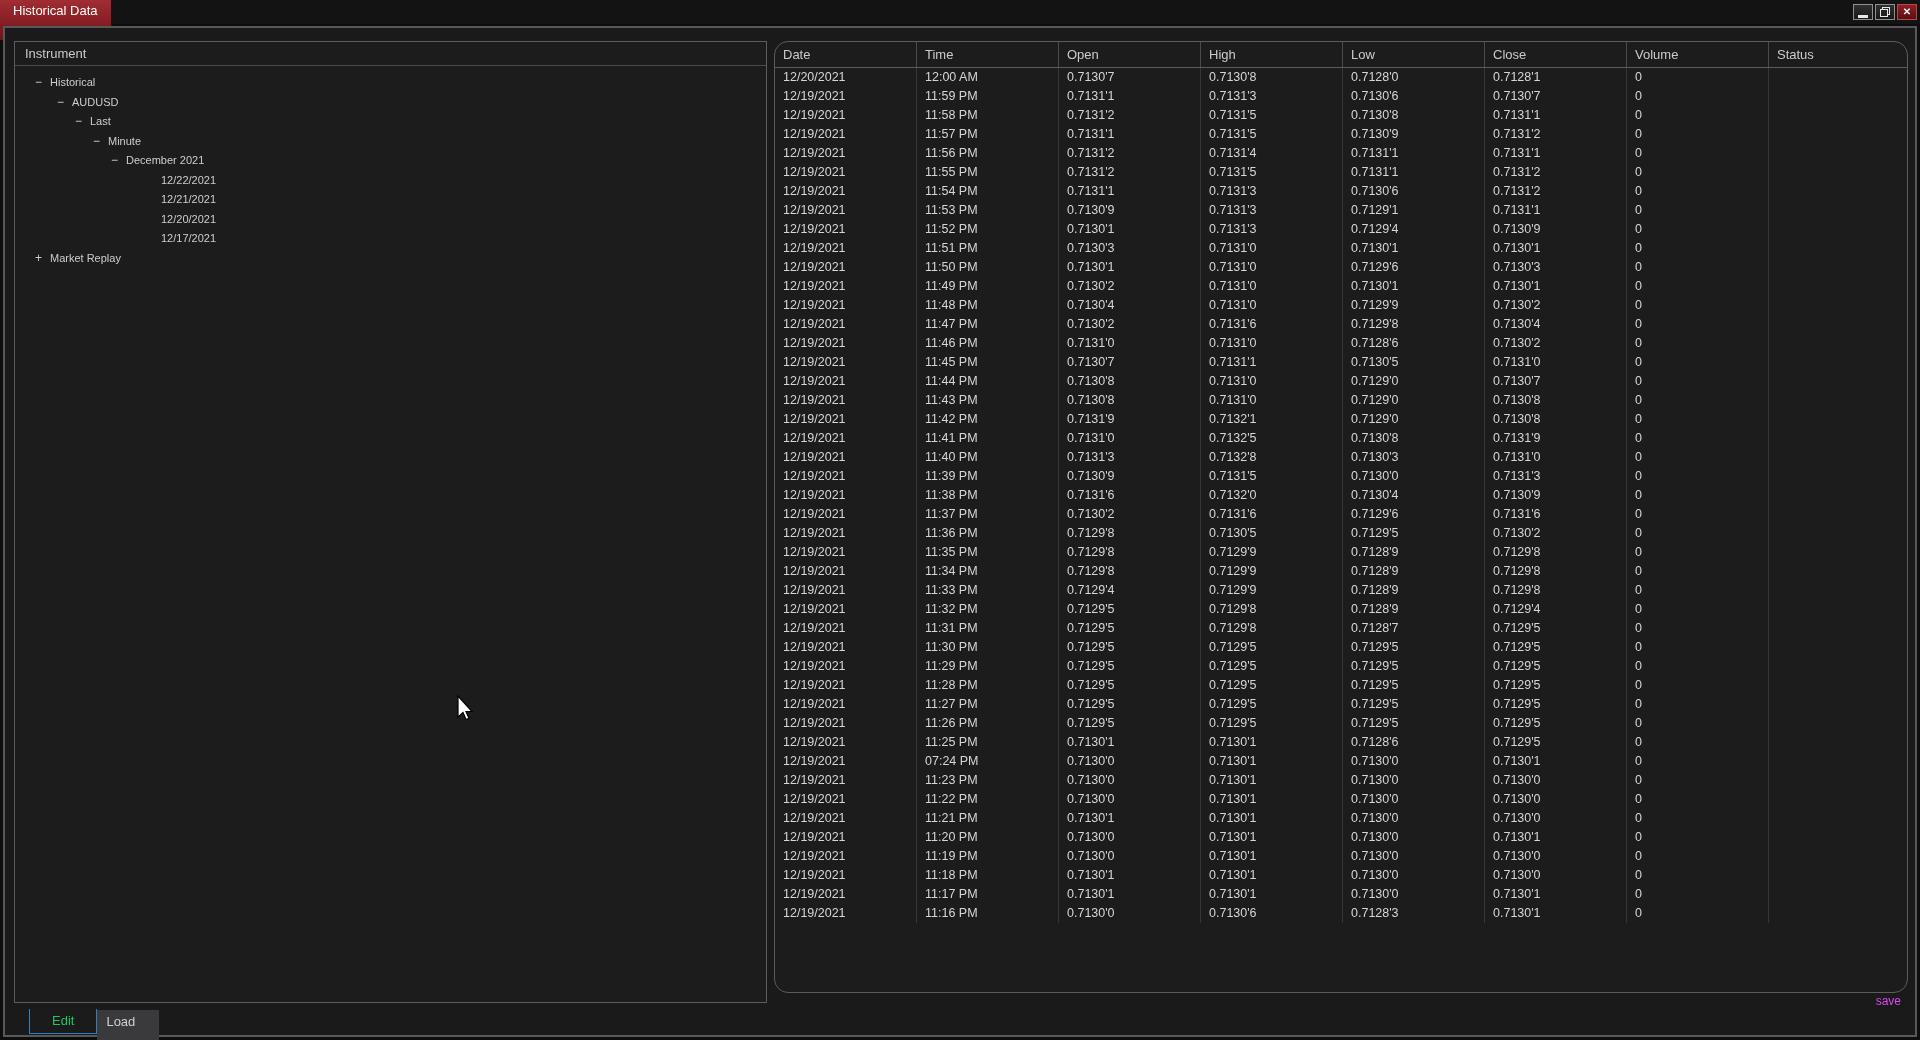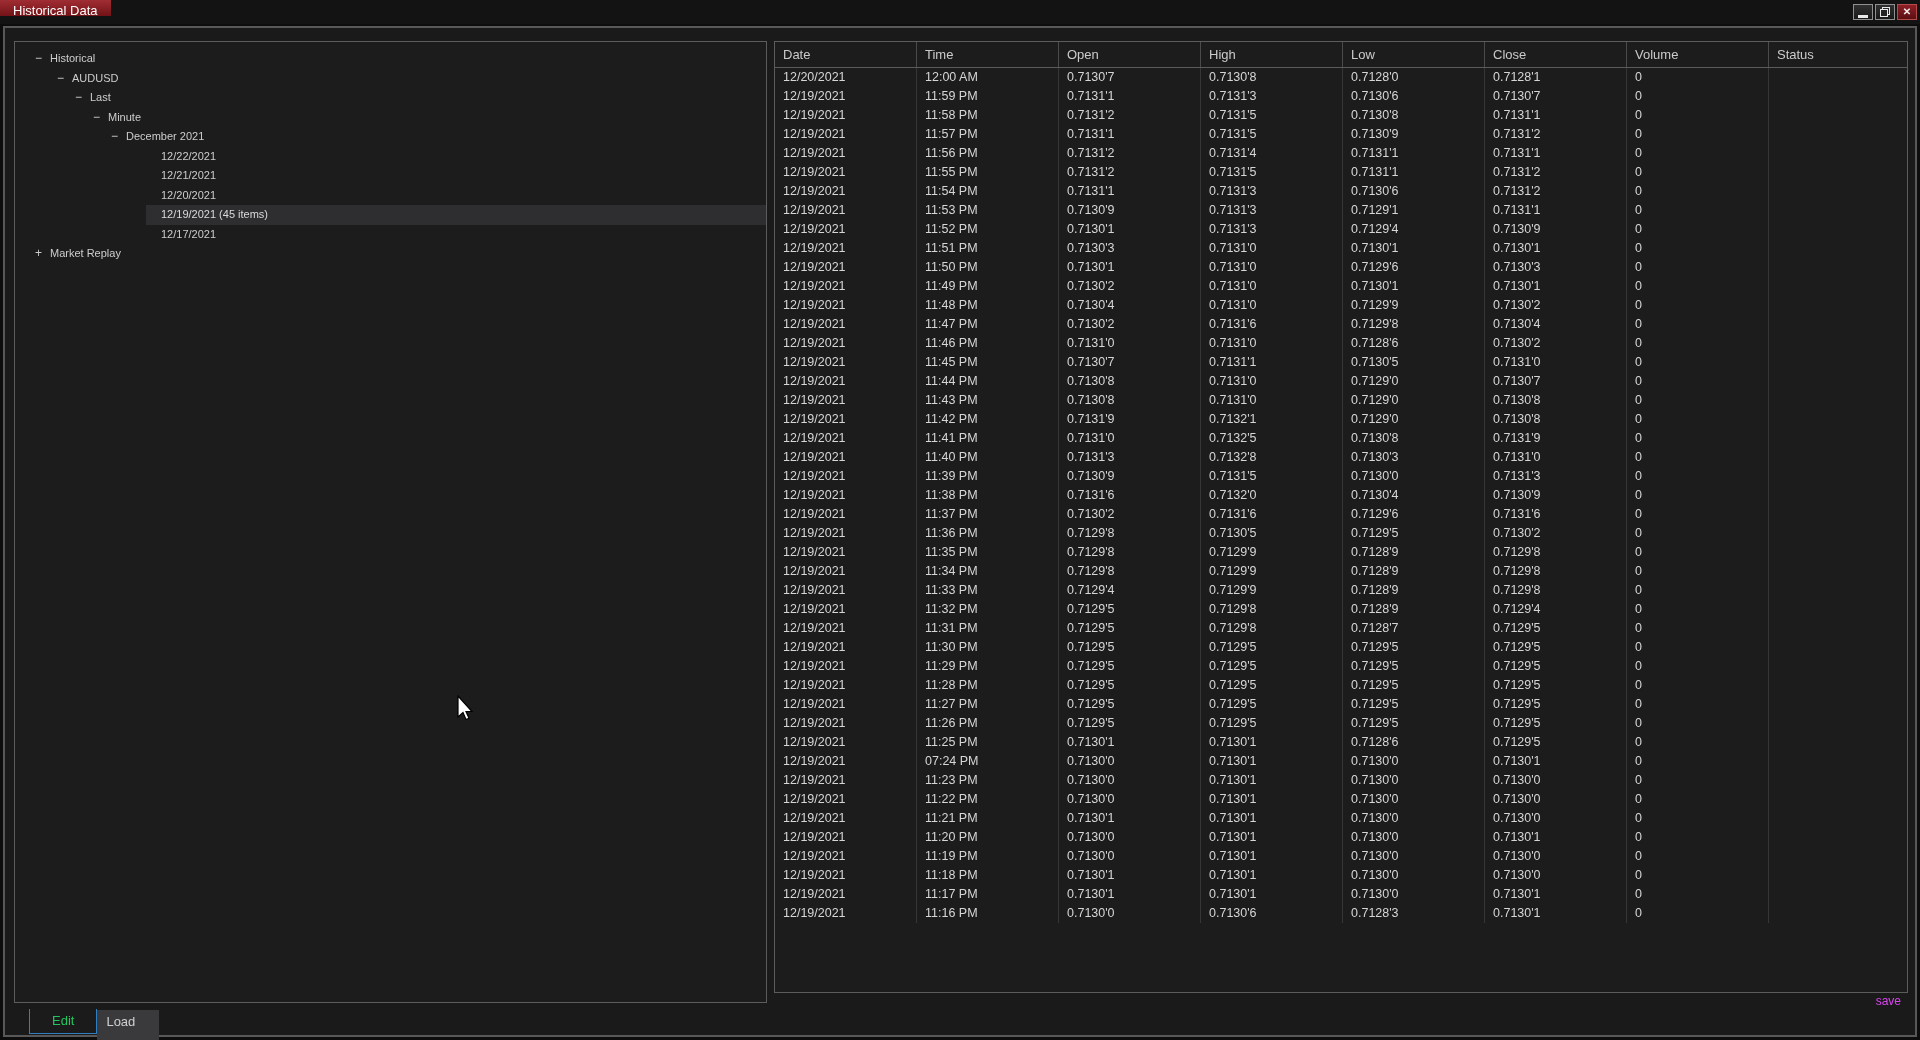--- a/index.html
+++ b/index.html
@@ -1,37 +1,37 @@
 <!DOCTYPE html>
 <html><head>
 <meta charset="utf-8">
 <style>
   * { margin:0; padding:0; box-sizing:border-box; }
   html,body { width:1920px; height:1040px; background:#0d0d0d; overflow:hidden;
               font-family:"Liberation Sans", sans-serif; }
   .titlebar { position:absolute; left:0; top:0; width:1920px; height:24px; background:#131313; }
-  .title-tab { position:absolute; left:0; top:0; height:16px; line-height:21px; padding:0 13px;
+  .title-tab { position:absolute; left:0; top:0; height:40px; line-height:21px; padding:0 13px;
                background:linear-gradient(#a02d33,#721317); color:#ffffff; font-size:13px;
                border-right:1px solid #30090b; }
   .win-controls { position:absolute; right:3px; top:4px; display:flex; gap:2px; }
   .win-btn { width:20px; height:16px; border:1px solid #909090; background:linear-gradient(#303030,#191919);
              display:flex; align-items:center; justify-content:center; }
   .win-btn.close { background:linear-gradient(#8e2026,#5a0f13); border-color:#b54a4a;
                    color:#f2f2f2; font-size:10px; font-weight:bold; line-height:1; }
   .min-glyph { width:10px; height:3px; background:#e8e8e8; margin-top:9px; }
   .restore-glyph { position:relative; width:10px; height:10px; }
   .restore-glyph::before { content:""; position:absolute; top:0; right:0; width:6px; height:6px; border:1px solid #e8e8e8; }
   .restore-glyph::after  { content:""; position:absolute; bottom:0; left:0; width:6px; height:6px; border:1px solid #e8e8e8; background:#232323; }
 
   .main-frame { position:absolute; left:3px; top:26px; width:1914px; height:1011px;
                 border:2px solid #585858; background:#1a1a1a; }
 
   .panel { position:absolute; border:1px solid #5c5c5c; background:#1c1c1c; }
   .tree-panel  { left:9px;   top:13px; width:753px;  height:962px; }
-  .table-panel { left:769px; top:13px; width:1134px; height:952px; }
+  .table-panel { left:769px; top:13px; width:1134px; height:952px;border-radius:14px; }
 
   .tree-header { height:24px; line-height:24px; padding-left:10px; font-size:13px; color:#c9c9c9;
                  border-bottom:1px solid #4a4a4a; }
   .tree { padding-top:7px; }
   .tree-item { height:19.5px; }
   .tree-row { display:flex; height:19.5px; line-height:19.5px; }
   .tree-item.selected .tree-row { background:#2e2e31; }
   .glyph { width:15px; flex:0 0 15px; font-size:12px; color:#cccccc; }
   .tlabel { font-size:11px; color:#cdcdcd; white-space:nowrap; }
   .tree-item.selected .tlabel { color:#dadada; }
@@ -70,20 +70,21 @@
     </div>
     <div class="win-btn close">
       <span>✕</span>
     </div>
   </div>
 </div>
 
 <div class="main-frame">
 
   <div class="panel tree-panel">
+    <div class="tree-header">Instrument</div>
     <div class="tree" id="tree">
         <div class="tree-item">
           <div class="tree-row" style="margin-left: 20px;">
             <span class="glyph">−</span>
             <span class="tlabel">Historical</span>
           </div>
         </div>
         <div class="tree-item">
           <div class="tree-row" style="margin-left: 42px;">
             <span class="glyph">−</span>
@@ -117,26 +118,20 @@
         <div class="tree-item">
           <div class="tree-row" style="margin-left: 131px;">
             <span class="glyph"></span>
             <span class="tlabel">12/21/2021</span>
           </div>
         </div>
         <div class="tree-item">
           <div class="tree-row" style="margin-left: 131px;">
             <span class="glyph"></span>
             <span class="tlabel">12/20/2021</span>
-          </div>
-        </div>
-        <div class="tree-item selected">
-          <div class="tree-row" style="margin-left: 131px;">
-            <span class="glyph"></span>
-            <span class="tlabel">12/19/2021 (45 items)</span>
           </div>
         </div>
         <div class="tree-item">
           <div class="tree-row" style="margin-left: 131px;">
             <span class="glyph"></span>
             <span class="tlabel">12/17/2021</span>
           </div>
         </div>
         <div class="tree-item">
           <div class="tree-row" style="margin-left: 20px;">

